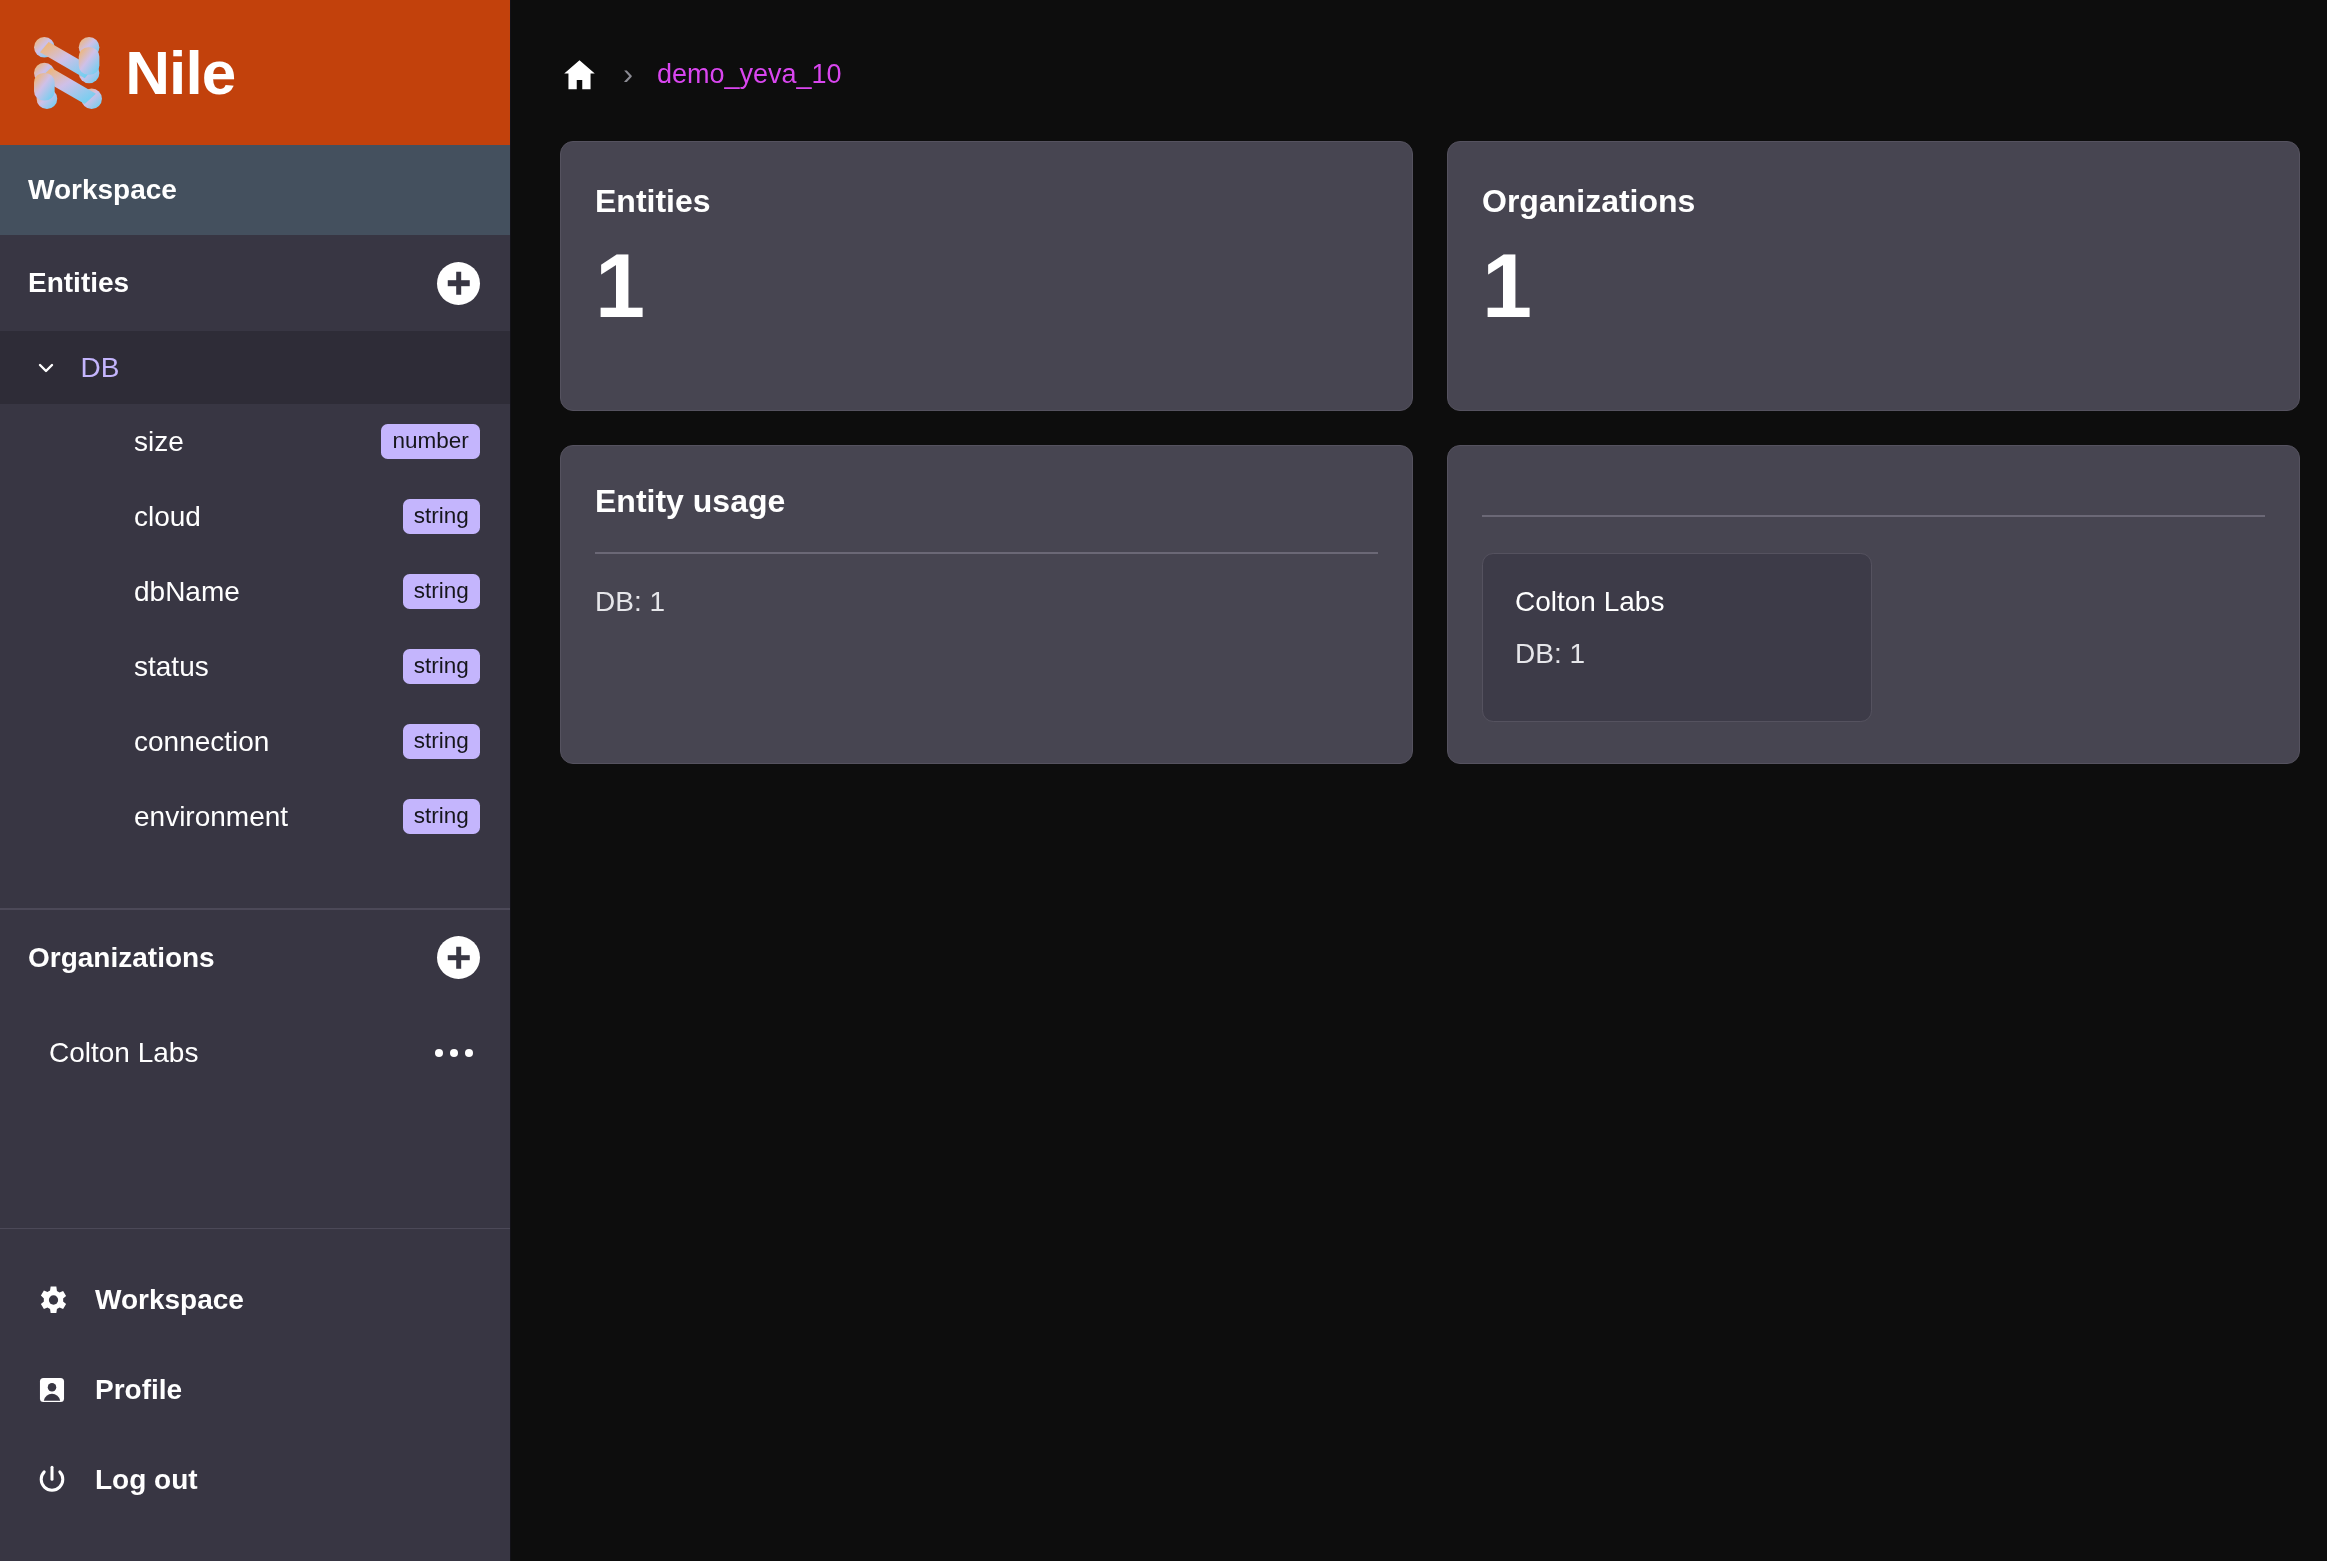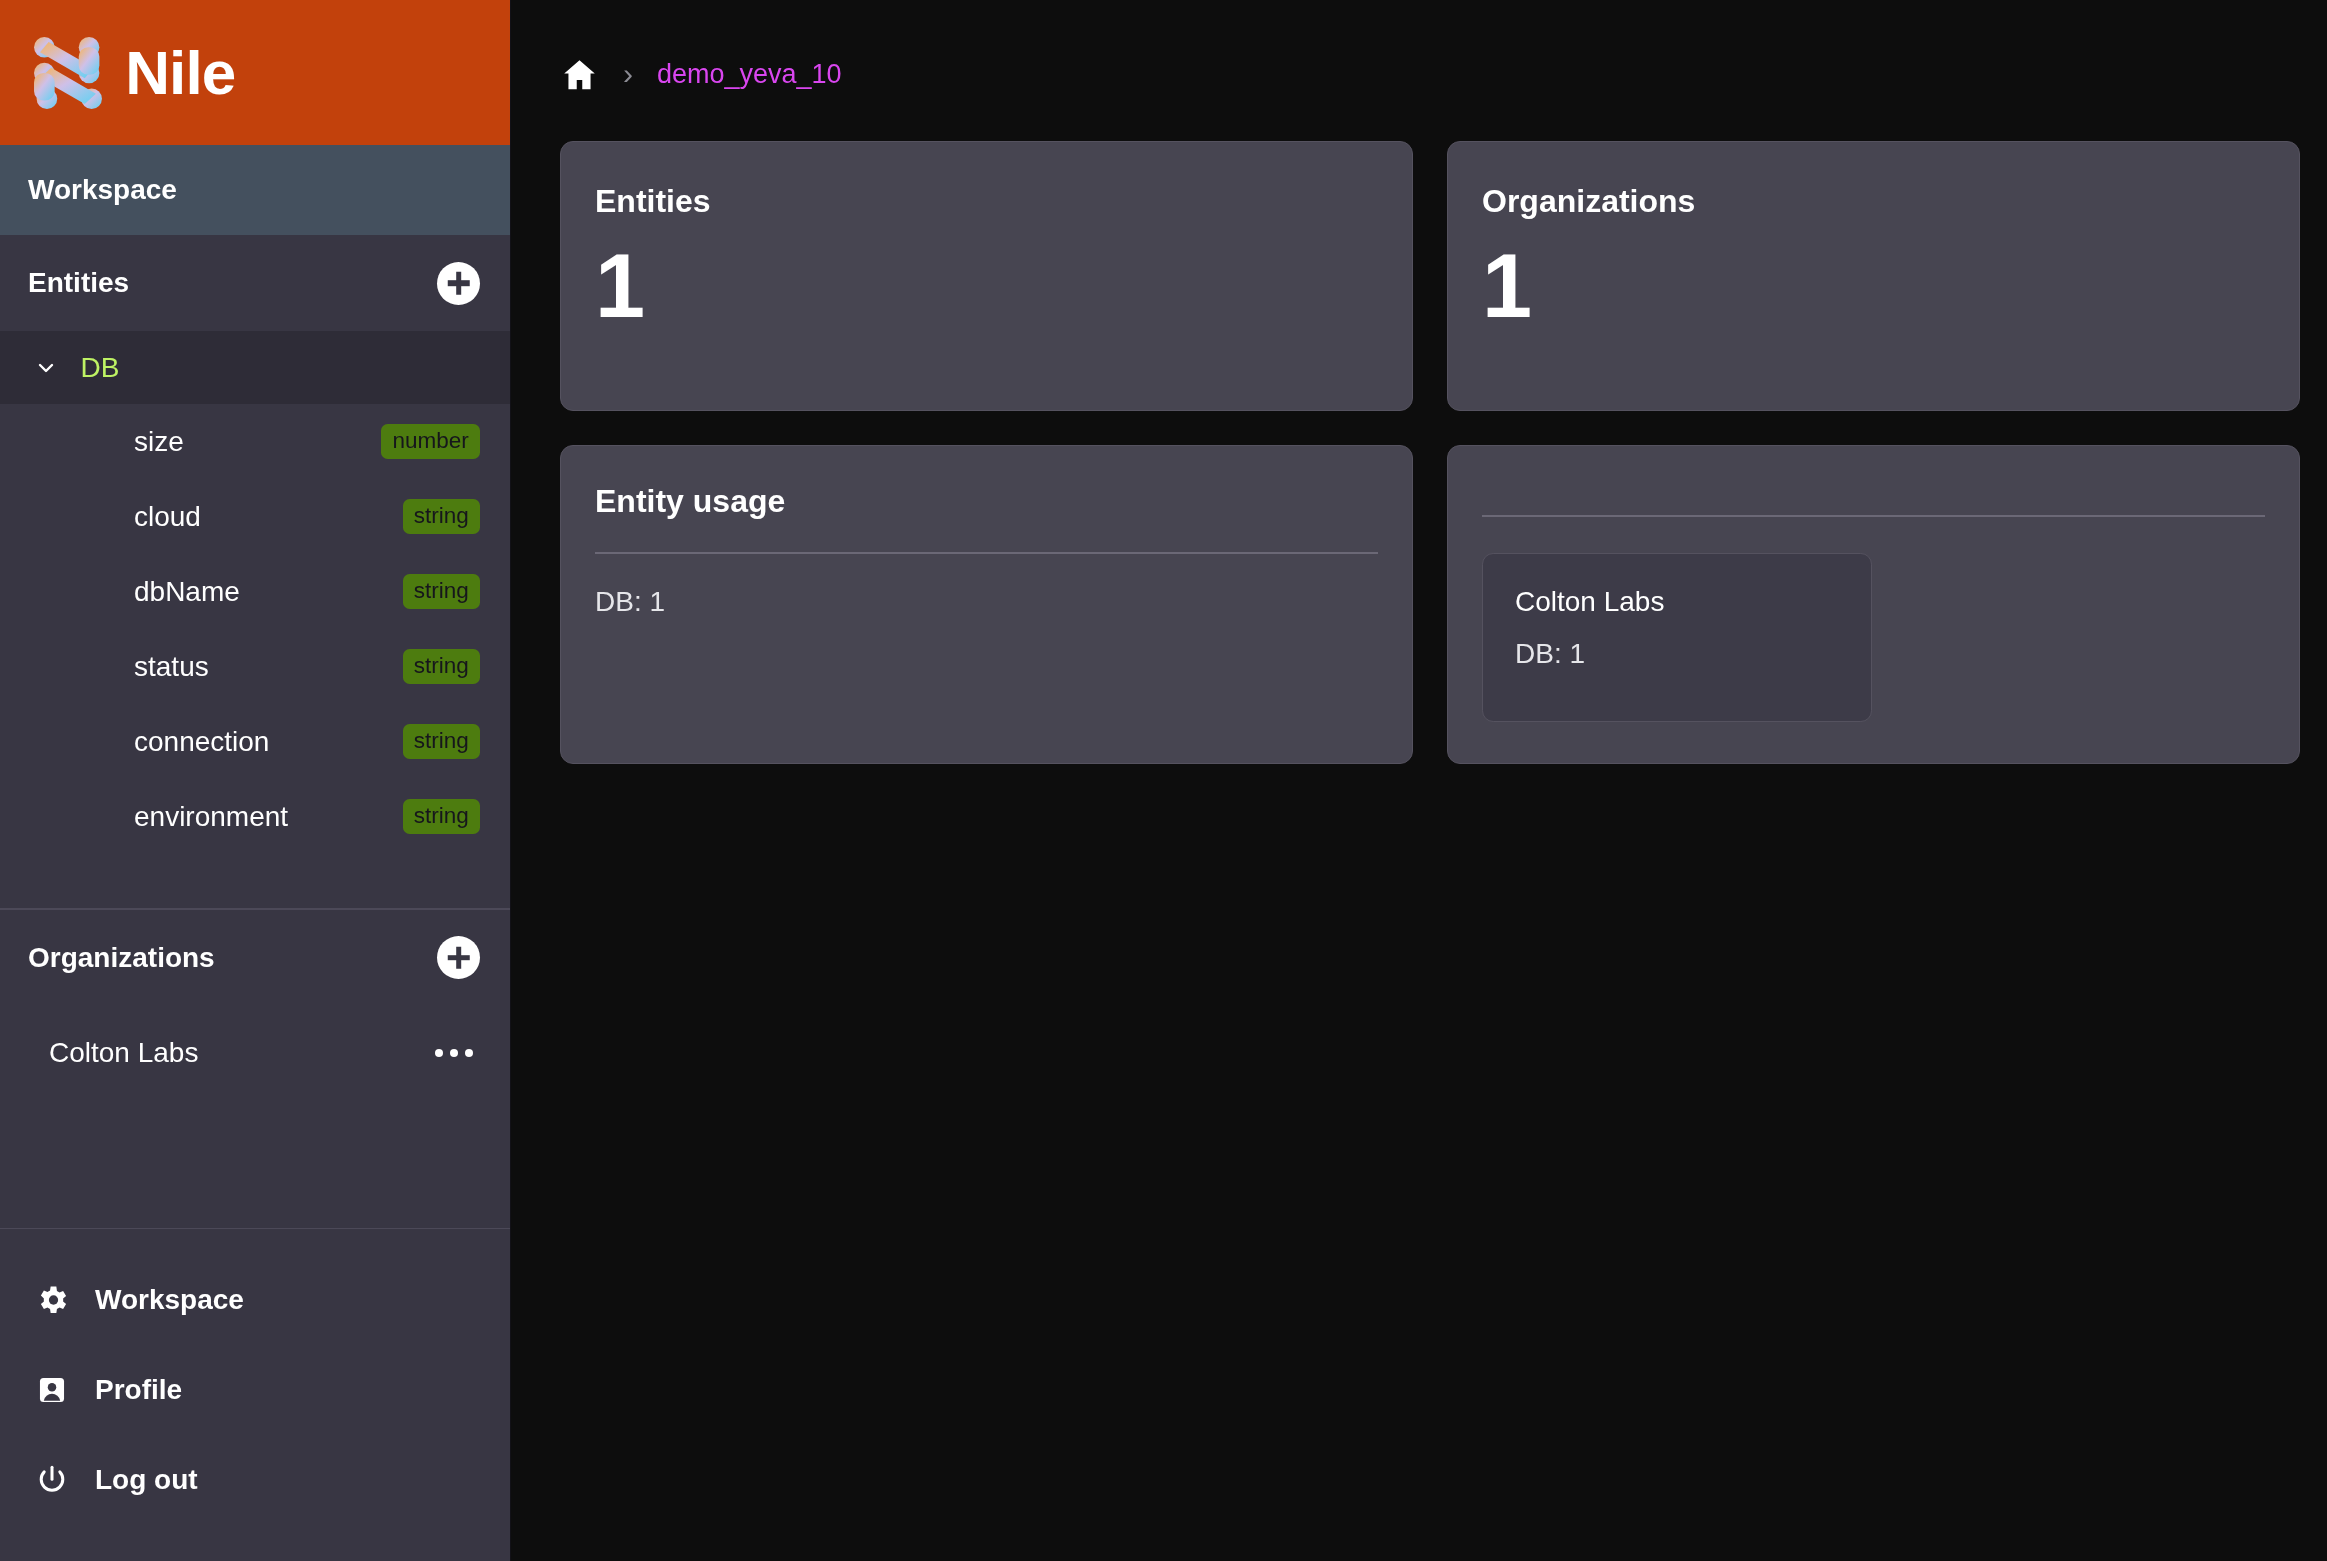--- a/index.html
+++ b/index.html
@@ -62,31 +62,31 @@
   .entity-row {
     height:73px; flex:0 0 73px;
     display:flex; align-items:center;
     padding-left:34px; gap:22.5px;
     background:#2e2c37; cursor:pointer;
   }
   .chev {
     width:24px; height:24px; flex:0 0 24px;
     display:flex; align-items:center; justify-content:center;
   }
-  .entity-row .name { color:#bef264; font-size:28px; font-weight:400; }
+  .entity-row .name { color:#c4b5fd; font-size:28px; font-weight:400; }
 
   .field-row {
     height:75px; flex:0 0 75px;
     display:flex; align-items:center; justify-content:space-between;
     padding:0 30px 0 90px;
     background:#383643; cursor:pointer;
   }
   .field-row .fname { color:#ffffff; font-size:28px; font-weight:400;margin-left:44px; }
   .badge {
-    background:#4d7c0f; color:#16161c;
+    background:#c4b5fd; color:#16161c;
     font-size:22.5px; font-weight:400;
     padding:4.7px 11.2px; border-radius:6.6px;
     line-height:1.1; white-space:nowrap;
   }
 
   .divider { height:1.9px; background:#4c4958; flex:0 0 1.9px; width:100%; }
 
   .org-row {
     height:94px; flex:0 0 94px;
     display:flex; align-items:center; justify-content:space-between;

